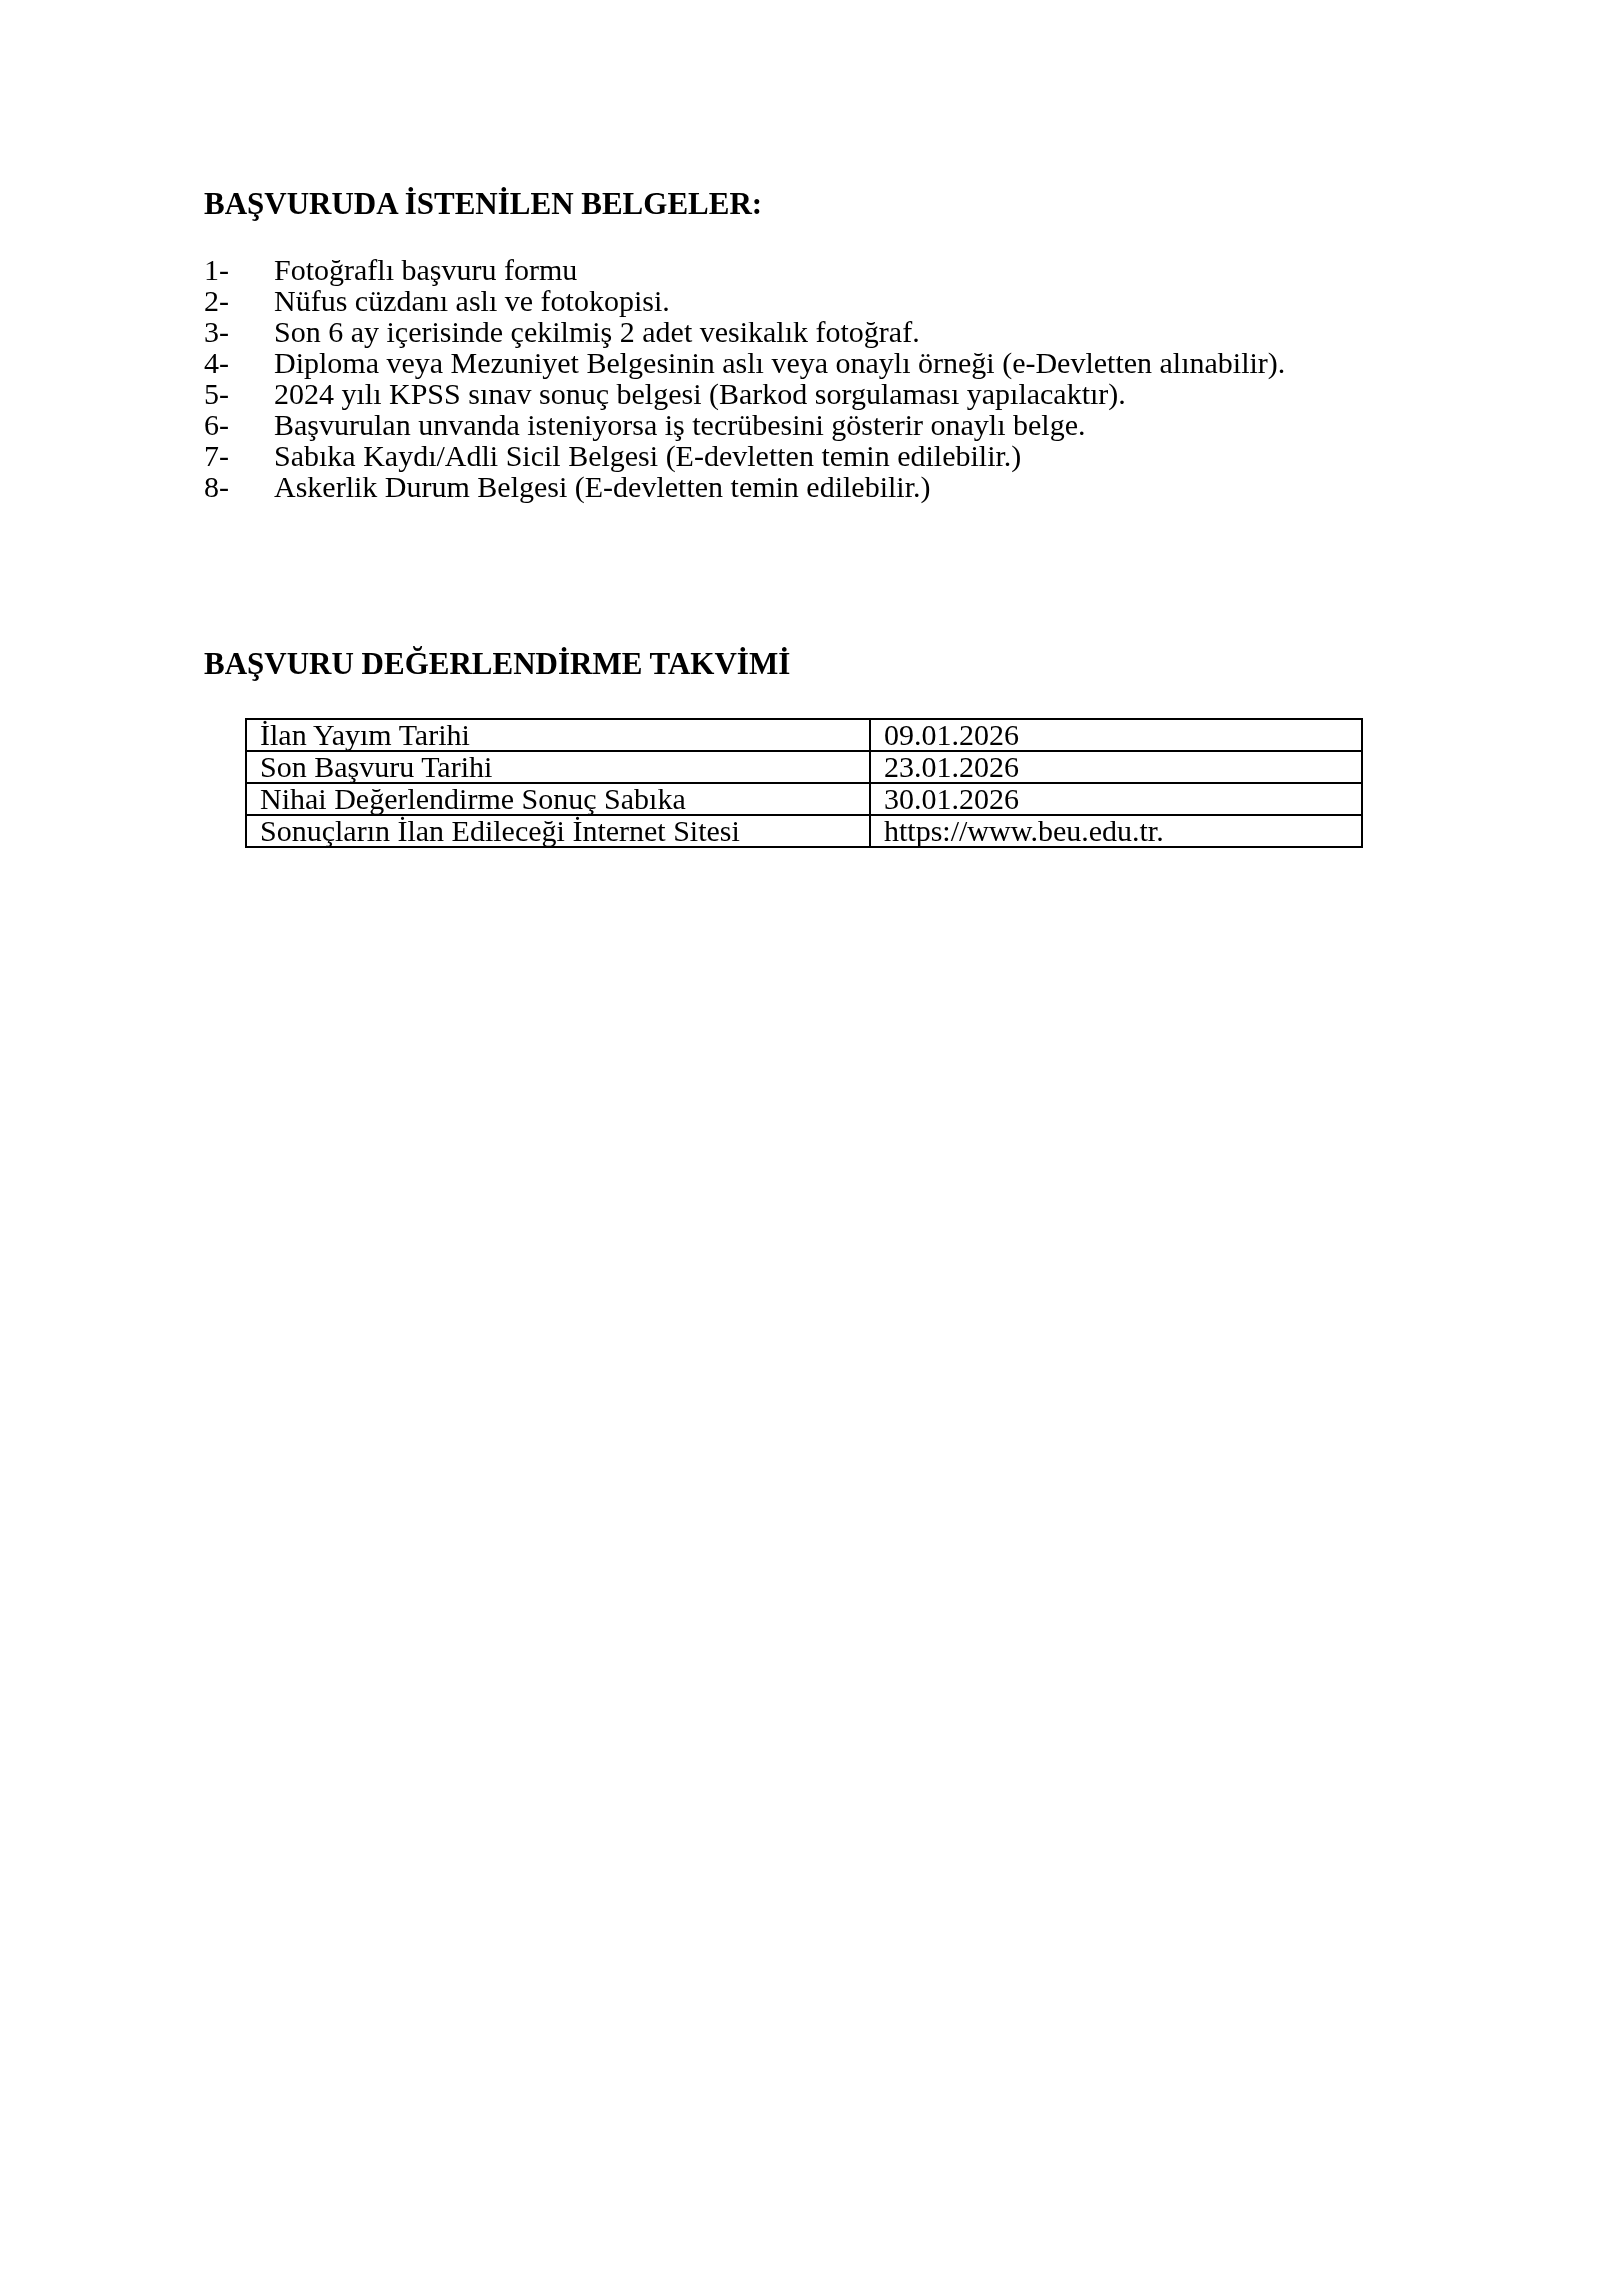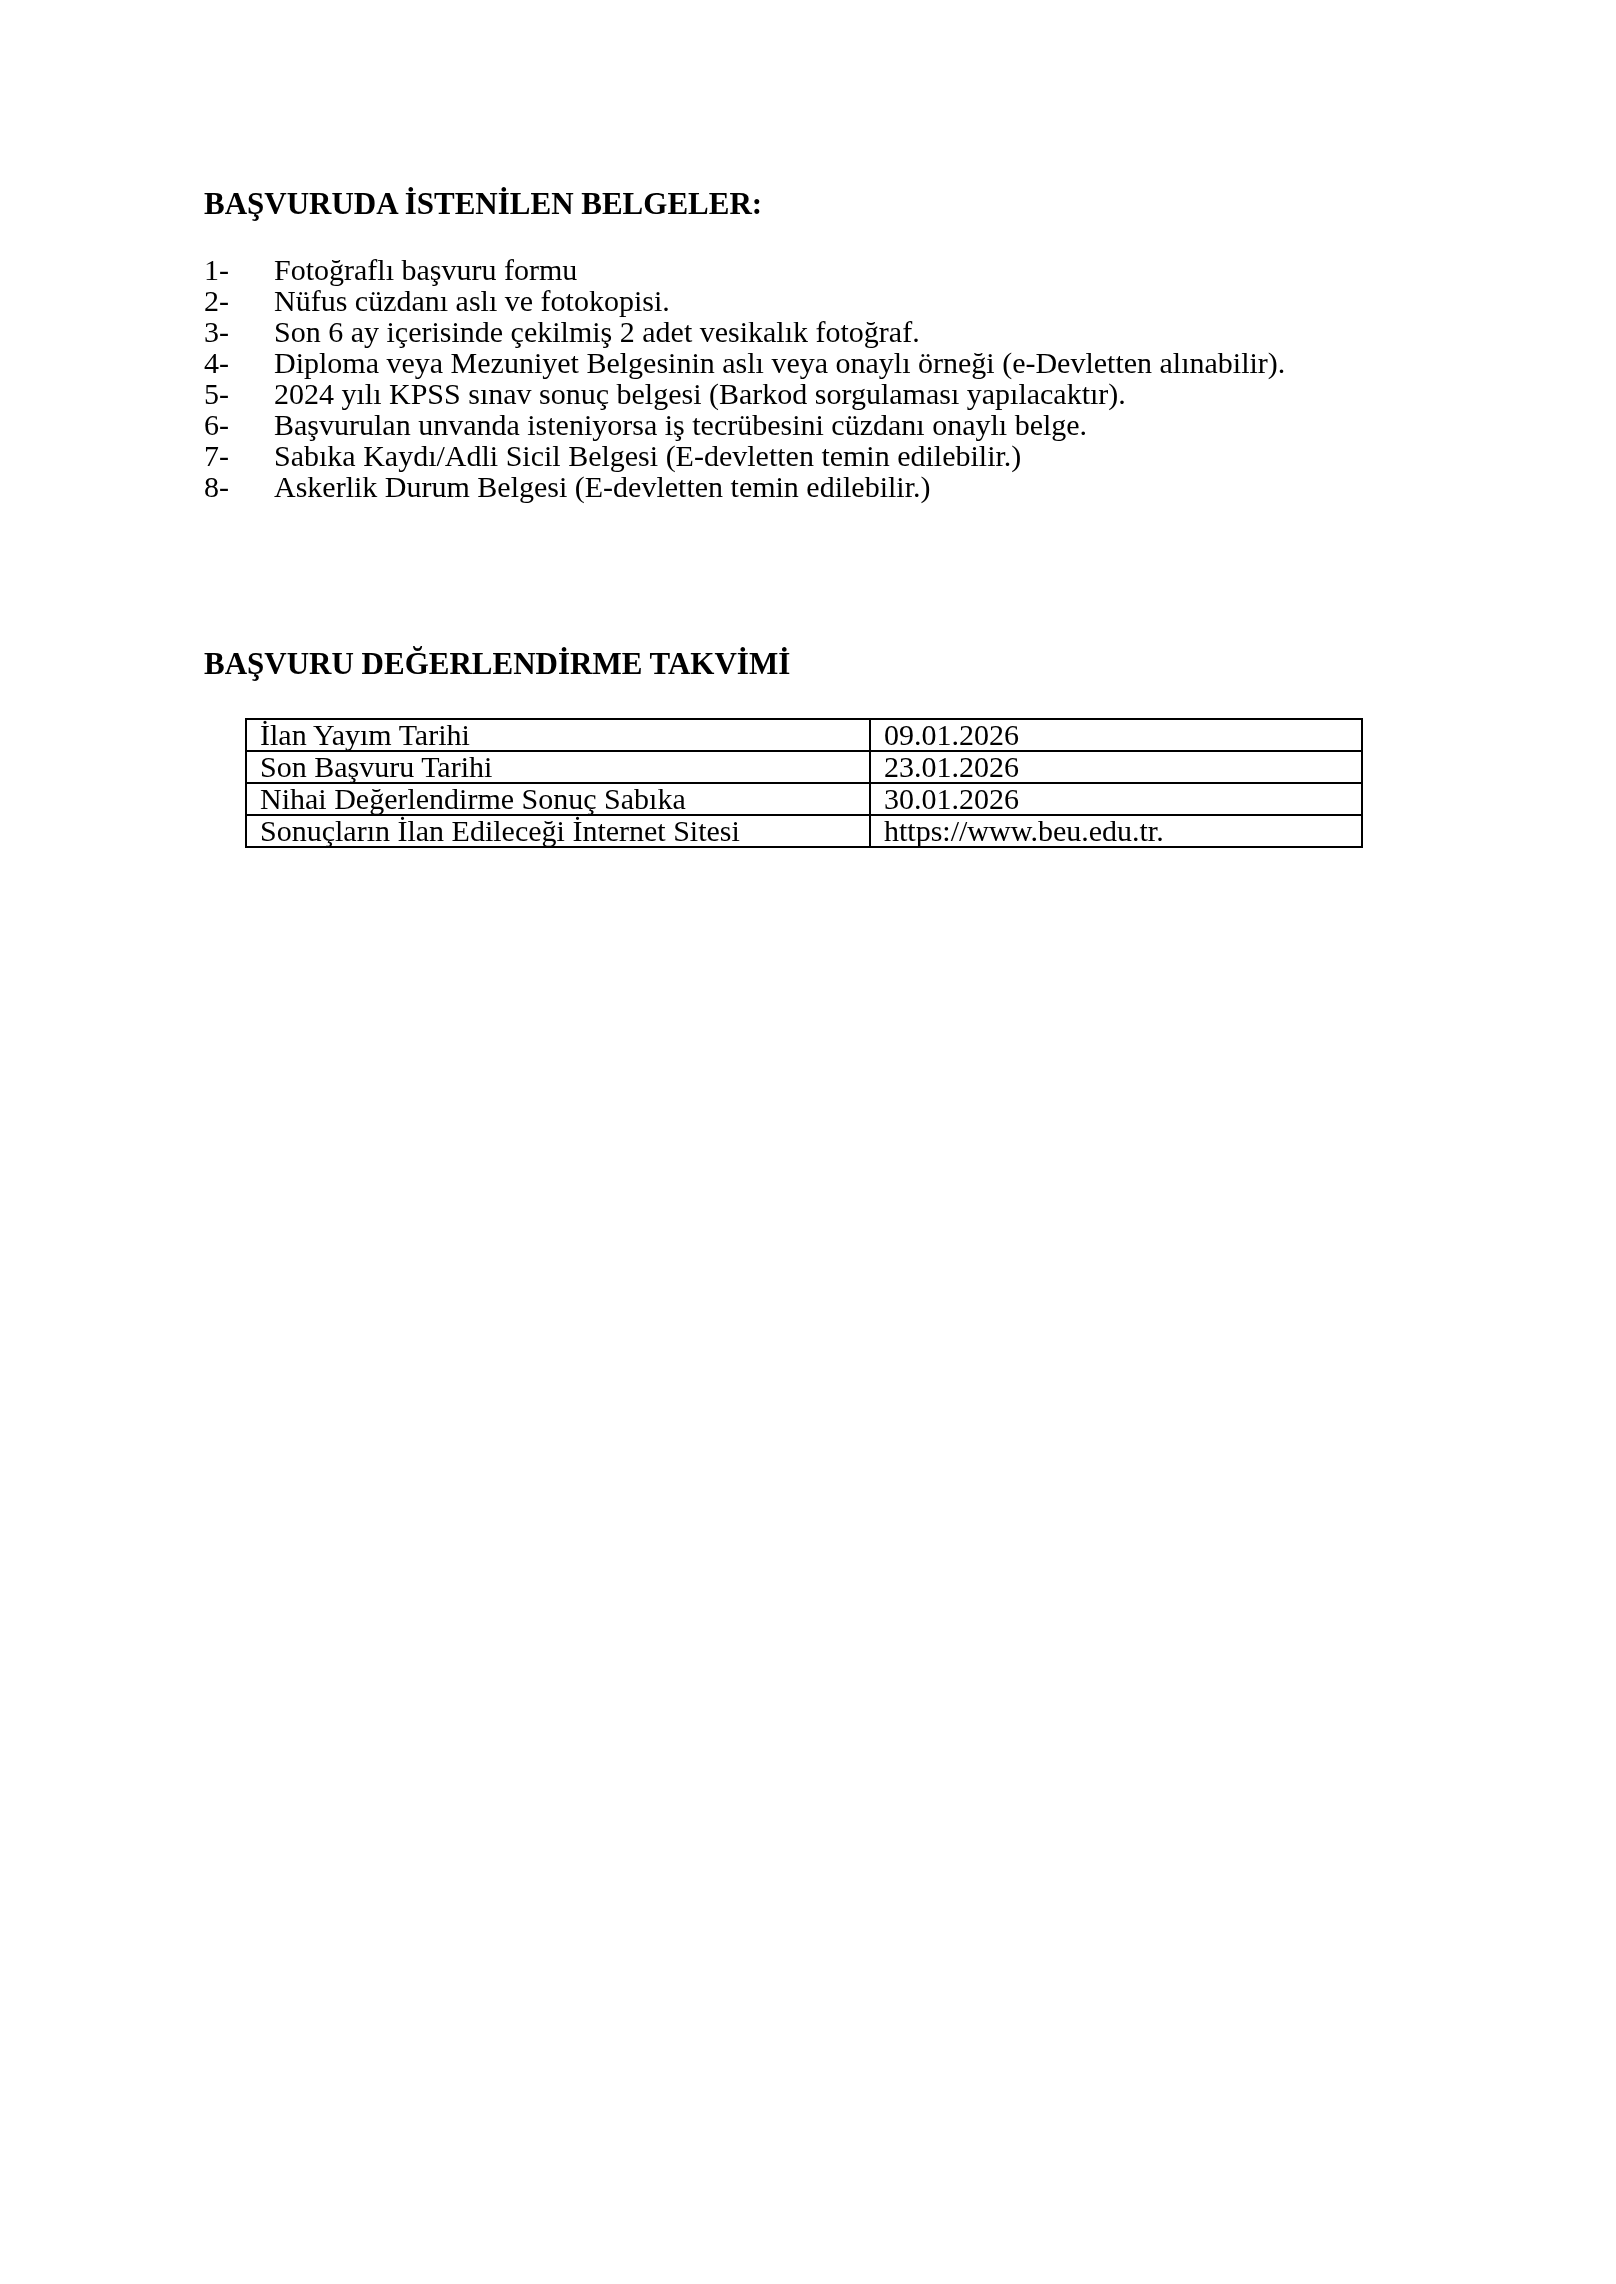--- a/index.html
+++ b/index.html
@@ -118,21 +118,21 @@
     <div class="doc-item">
       <span class="num">4-</span>
       <span class="txt">Diploma veya Mezuniyet Belgesinin aslı veya onaylı örneği (e-Devletten alınabilir).</span>
     </div>
     <div class="doc-item">
       <span class="num">5-</span>
       <span class="txt">2024 yılı KPSS sınav sonuç belgesi (Barkod sorgulaması yapılacaktır).</span>
     </div>
     <div class="doc-item">
       <span class="num">6-</span>
-      <span class="txt">Başvurulan unvanda isteniyorsa iş tecrübesini cüzdanı onaylı belge.</span>
+      <span class="txt">Başvurulan unvanda isteniyorsa iş tecrübesini gösterir onaylı belge.</span>
     </div>
     <div class="doc-item">
       <span class="num">7-</span>
       <span class="txt">Sabıka Kaydı/Adli Sicil Belgesi (E-devletten temin edilebilir.)</span>
     </div>
     <div class="doc-item">
       <span class="num">8-</span>
       <span class="txt">Askerlik Durum Belgesi (E-devletten temin edilebilir.)</span>
     </div>
   </div>

